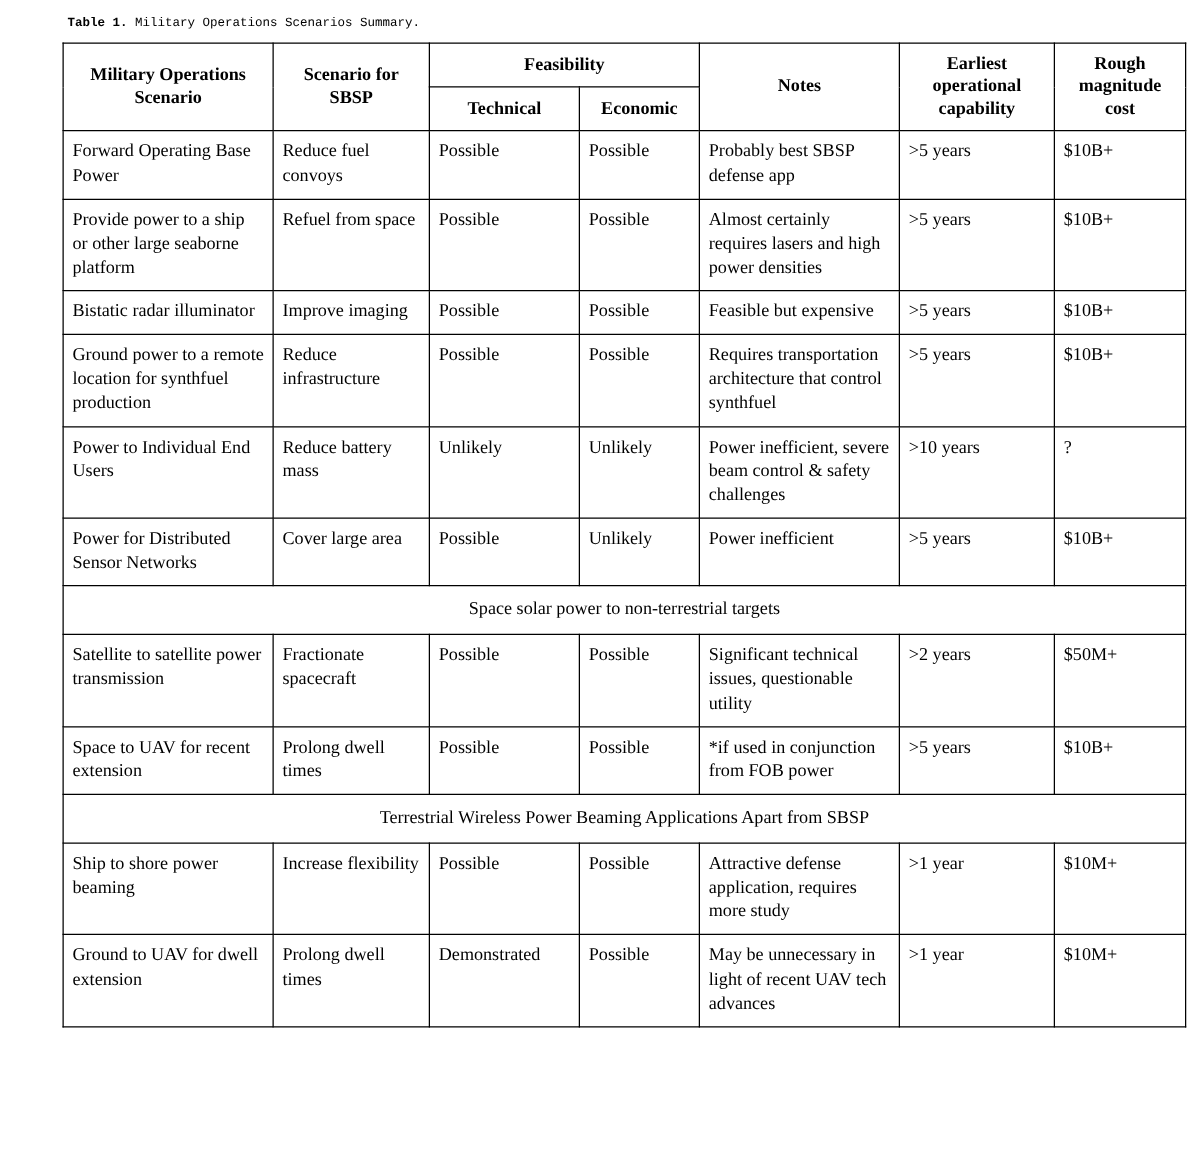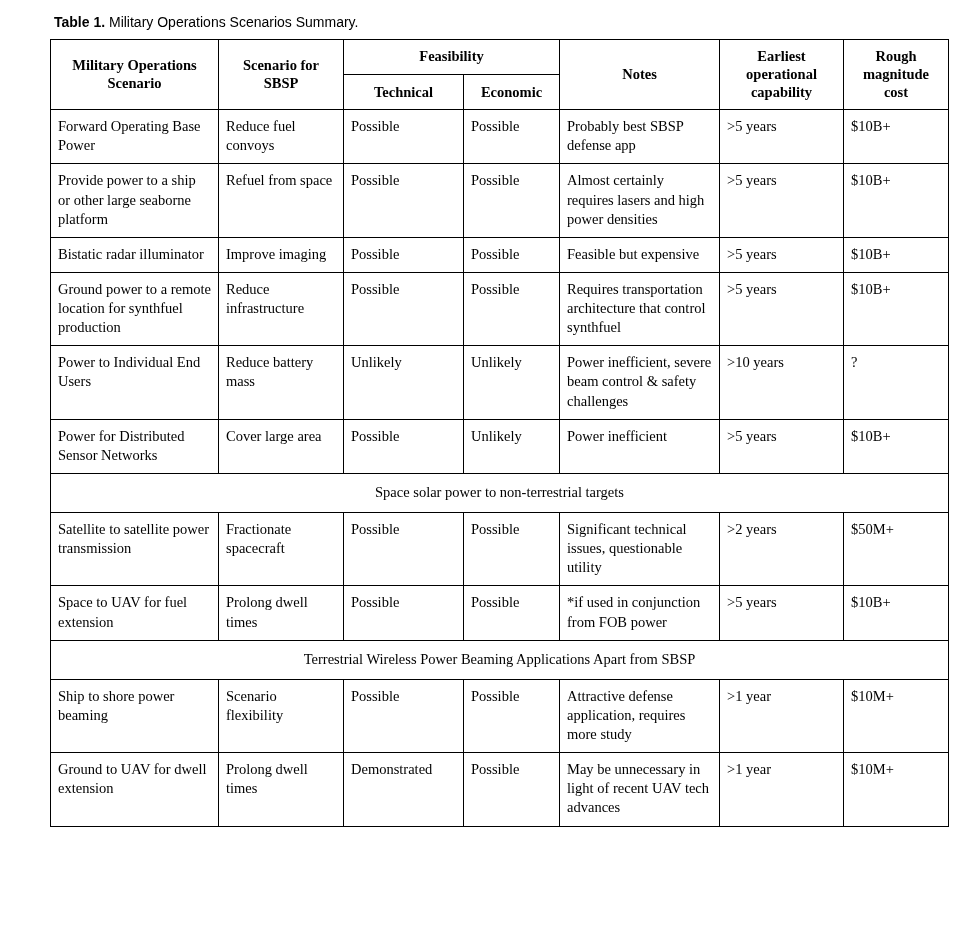--- a/index.html
+++ b/index.html
@@ -15,24 +15,24 @@
     overflow: hidden;
   }
   .page {
     position: relative;
     width: 954px;
     height: 941px;
     box-sizing: border-box;
     padding: 14px 26px 0 50px;
   }
   .caption {
-    font-size: 14px;
+    font-size: 10px;
     line-height: 1.2;
     margin: 0 0 8px 4px;
-    font-family: Liberation Sans, sans-serif;
+    font-family: Liberation Mono, monospace;
   }
   .caption .caption-label {
     font-weight: bold;
   }
   table.tbl {
     border-collapse: collapse;
     width: 878px;
     table-layout: fixed;
     font-size: 14.5px;
   }
@@ -167,34 +167,34 @@
         <tr>
           <td class="cell">Satellite to satellite power transmission</td>
           <td class="cell">Fractionate spacecraft</td>
           <td class="cell">Possible</td>
           <td class="cell">Possible</td>
           <td class="cell">Significant technical issues, questionable utility</td>
           <td class="cell">&gt;2 years</td>
           <td class="cell">$50M+</td>
         </tr>
         <tr>
-          <td class="cell">Space to UAV for fuel extension</td>
+          <td class="cell">Space to UAV for recent extension</td>
           <td class="cell">Prolong dwell times</td>
           <td class="cell">Possible</td>
           <td class="cell">Possible</td>
           <td class="cell">*if used in conjunction from FOB power</td>
           <td class="cell">&gt;5 years</td>
           <td class="cell">$10B+</td>
         </tr>
         <tr class="section-row">
           <td colspan="7" class="section-text">Terrestrial Wireless Power Beaming Applications Apart from SBSP</td>
         </tr>
         <tr>
           <td class="cell">Ship to shore power beaming</td>
-          <td class="cell">Scenario flexibility</td>
+          <td class="cell">Increase flexibility</td>
           <td class="cell">Possible</td>
           <td class="cell">Possible</td>
           <td class="cell">Attractive defense application, requires more study</td>
           <td class="cell">&gt;1 year</td>
           <td class="cell">$10M+</td>
         </tr>
         <tr>
           <td class="cell">Ground to UAV for dwell extension</td>
           <td class="cell">Prolong dwell times</td>
           <td class="cell">Demonstrated</td>

